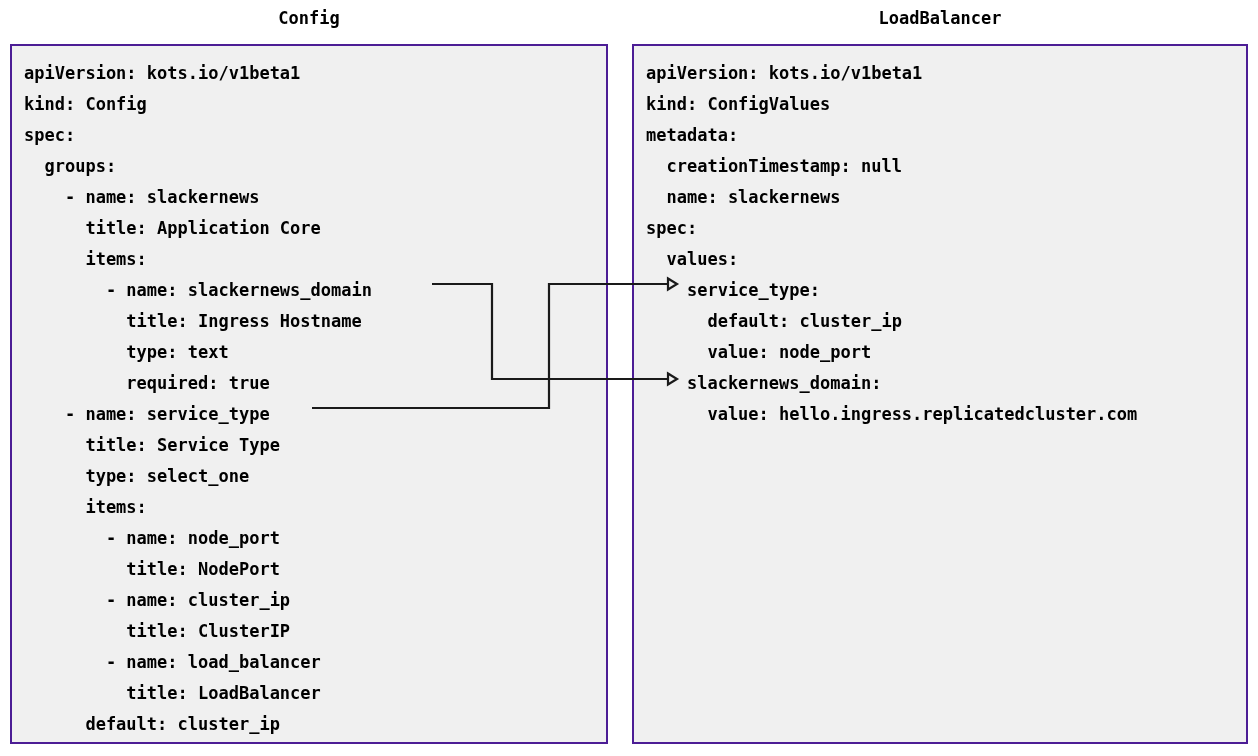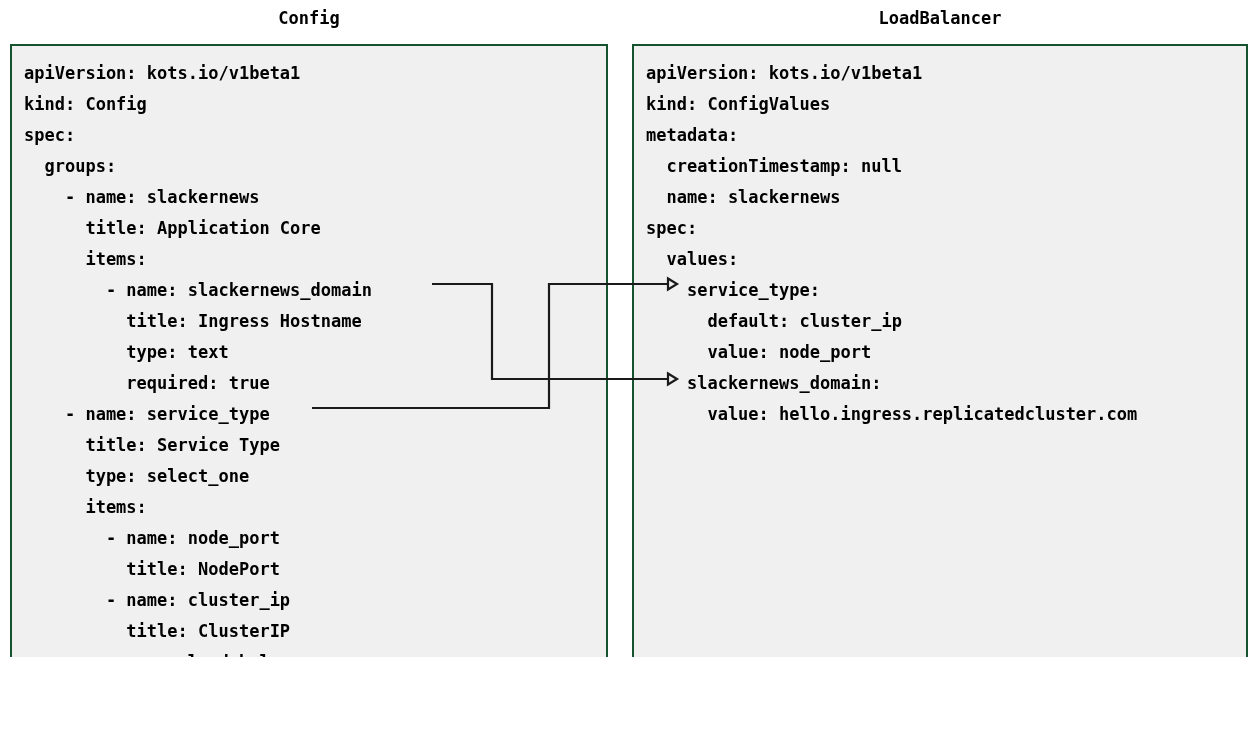--- a/index.html
+++ b/index.html
@@ -7,21 +7,21 @@
     margin: 0;
     padding: 0;
     background: #ffffff;
   }
   body {
     font-family: "DejaVu Sans Mono", "Liberation Mono", monospace;
   }
   #stage {
     position: relative;
     width: 1258px;
-    height: 657px;
+    height: 756px;
     background: #ffffff;
     overflow: hidden;
   }
 
   
   .panel-title {
     position: absolute;
     top: 7px;
     font-family: "DejaVu Sans Mono", "Liberation Mono", monospace;
     font-size: 17px;
@@ -34,21 +34,21 @@
   }
   #title-config      { left: 10px;  width: 598px; }
   #title-configvalues{ left: 632px; width: 616px; }
 
   
   .panel {
     position: absolute;
     top: 44px;
     height: 700px;
     background: #f0f0f0;
-    border: 2px solid #14532d;
+    border: 2px solid #4c1d95;
     box-sizing: border-box;
     overflow: hidden;
   }
   #panel-config       { left: 10px;  width: 598px; }
   #panel-configvalues { left: 632px; width: 616px; }
 
   .code {
     position: absolute;
     top: 12px;
     left: 12px;

